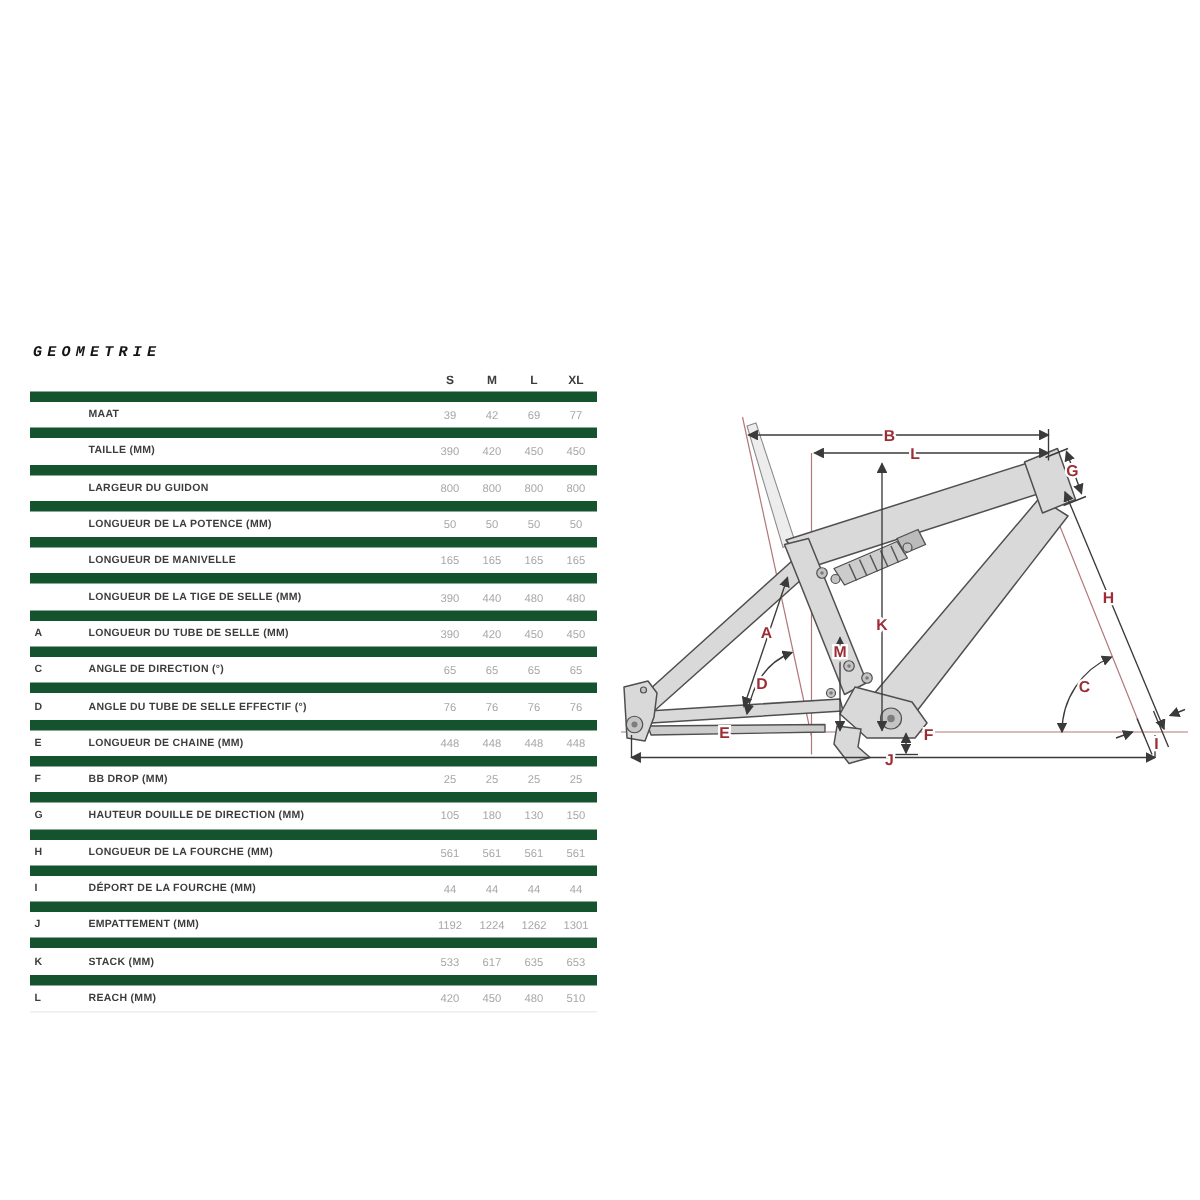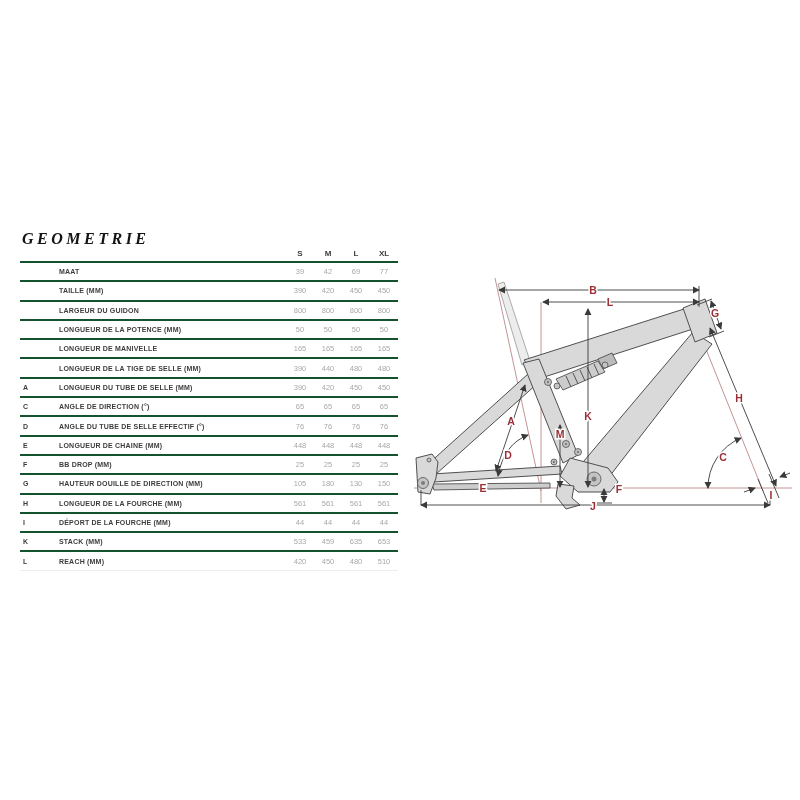--- a/index.html
+++ b/index.html
@@ -1,24 +1,24 @@
 <!DOCTYPE html>
 <html><head>
 <meta charset="utf-8">
 <style>
   html,body{margin:0;padding:0;}
   body{width:800px;height:800px;background:#ffffff;position:relative;overflow:hidden;
        font-family:"Liberation Sans", sans-serif;}
 
   .section-title{position:absolute;left:22px;top:230px;margin:0;
-    font-family:Liberation Serif, serif;font-style:italic;font-weight:900;
-    font-size:16px;letter-spacing:3.5px;color:#141414;}
+    font-family:Liberation Mono, monospace;font-style:italic;font-weight:900;
+    font-size:10px;letter-spacing:3.5px;color:#141414;}
 
   .geo-table{position:absolute;left:20px;top:246px;width:378px;border-bottom:1px solid #ededed;}
-  .g-row{display:flex;height:17.3px;align-items:center;border-top:2px solid #14532d;}
+  .g-row{display:flex;height:17.3px;align-items:center;border-top:7px solid #14532d;}
   .g-row.head{border-top:none;height:15px;}
   .c-letter{width:36px;padding-left:3px;font-size:7px;font-weight:bold;color:#3d3d3d;flex:none;}
   .c-label{flex:1;font-size:7px;font-weight:bold;color:#3d3d3d;letter-spacing:.2px;}
   .c-val{width:28px;text-align:center;font-size:7.5px;color:#a8a8a8;flex:none;}
   .g-row.head .c-val{font-weight:bold;font-size:8px;color:#3d3d3d;}
 
   .diagram-wrap{position:absolute;left:408px;top:262px;width:390px;height:312px;}
   svg .dim{stroke:#3a3a3a;stroke-width:.9;fill:none;}
   svg .redline{stroke:#b2787a;stroke-width:.8;fill:none;}
   svg .frame{fill:#d9d9d9;stroke:#4f4f4f;stroke-width:1;stroke-linejoin:round;}
@@ -149,24 +149,32 @@
   </div>
   <div class="g-row">
     <span class="c-letter">I</span>
     <span class="c-label">DÉPORT DE LA FOURCHE (MM)</span>
     <span class="c-val">44</span>
     <span class="c-val">44</span>
     <span class="c-val">44</span>
     <span class="c-val">44</span>
   </div>
   <div class="g-row">
+    <span class="c-letter">J</span>
+    <span class="c-label">EMPATTEMENT (MM)</span>
+    <span class="c-val">1192</span>
+    <span class="c-val">1224</span>
+    <span class="c-val">1262</span>
+    <span class="c-val">1301</span>
+  </div>
+  <div class="g-row">
     <span class="c-letter">K</span>
     <span class="c-label">STACK (MM)</span>
     <span class="c-val">533</span>
-    <span class="c-val">459</span>
+    <span class="c-val">617</span>
     <span class="c-val">635</span>
     <span class="c-val">653</span>
   </div>
   <div class="g-row">
     <span class="c-letter">L</span>
     <span class="c-label">REACH (MM)</span>
     <span class="c-val">420</span>
     <span class="c-val">450</span>
     <span class="c-val">480</span>
     <span class="c-val">510</span>

